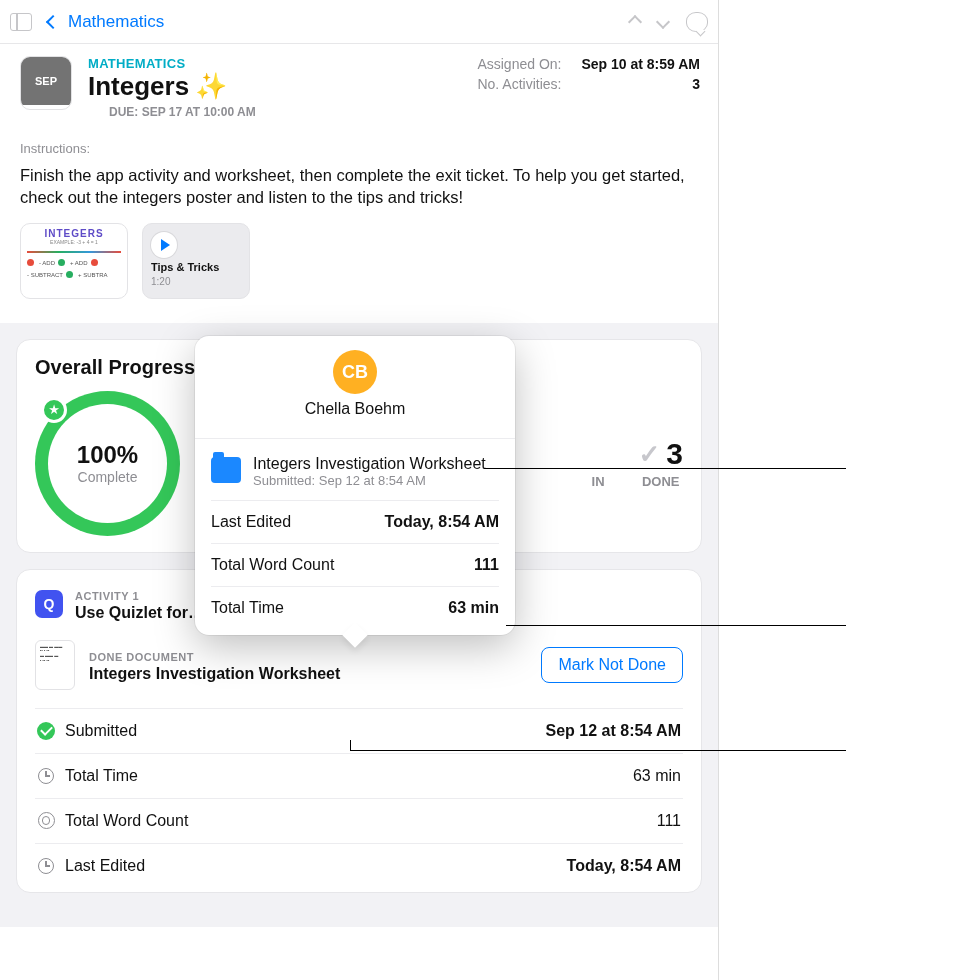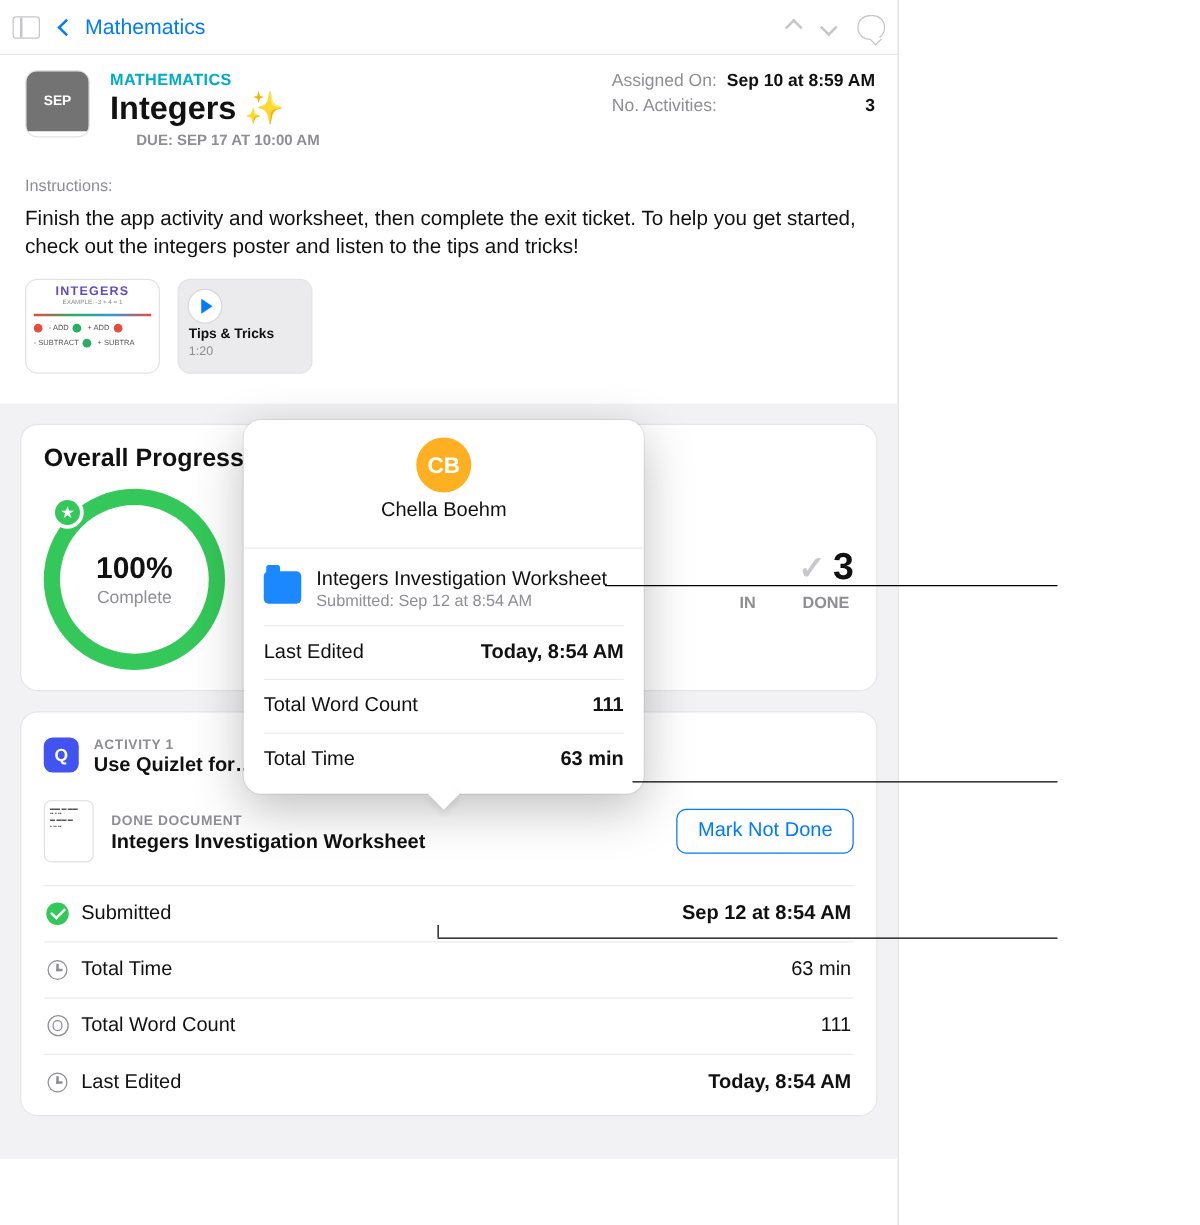--- a/index.html
+++ b/index.html
@@ -34,21 +34,21 @@
   .header{display:flex;padding:12px 18px 4px 20px;gap:16px;}
   .cal{width:52px;height:54px;border-radius:10px;border:1px solid #e2e2e4;background:#fff;display:flex;flex-direction:column;align-items:center;overflow:hidden;}
   .cal-top{background:#737373;color:#fff;font-weight:700;font-size:11px;width:100%;text-align:center;padding:18px 0;}
   .cal-day{font-size:26px;font-weight:600;line-height:1.4;}
   .hdr-main{flex:1;}
   .subject{color:var(--teal);font-weight:700;font-size:13px;letter-spacing:.3px;}
   .title{font-size:26px;font-weight:700;margin:0;display:flex;align-items:center;gap:6px;}
   .sparkle{color:#ffd948;}
   .due{color:var(--muted);font-size:12px;font-weight:600;margin-top:3px;padding-left:21px;}
   .meta{font-size:14px;color:var(--muted);text-align:left;}
-  .meta-row{display:flex;gap:8px;justify-content:space-between;white-space:nowrap;margin-bottom:4px;}
+  .meta-row{display:flex;gap:20px;justify-content:space-between;white-space:nowrap;margin-bottom:4px;}
   .meta-row .v{color:#111;font-weight:600;}
   
   .instr{padding:0 20px;}
   .instr h5{color:var(--muted);font-size:13px;font-weight:400;margin:18px 0 8px;}
   .instr p{font-size:16.5px;line-height:1.35;margin:0;}
   
   .attach{display:flex;gap:14px;padding:14px 20px 24px;}
   .thumb{width:108px;height:76px;border-radius:10px;border:1px solid #e3e3e6;font-size:9px;overflow:hidden;position:relative;background:#fff;}
   .poster{padding:4px 6px;}
   .poster-title{font-weight:900;color:#5e4bc7;letter-spacing:1px;font-size:10px;text-align:center;}

